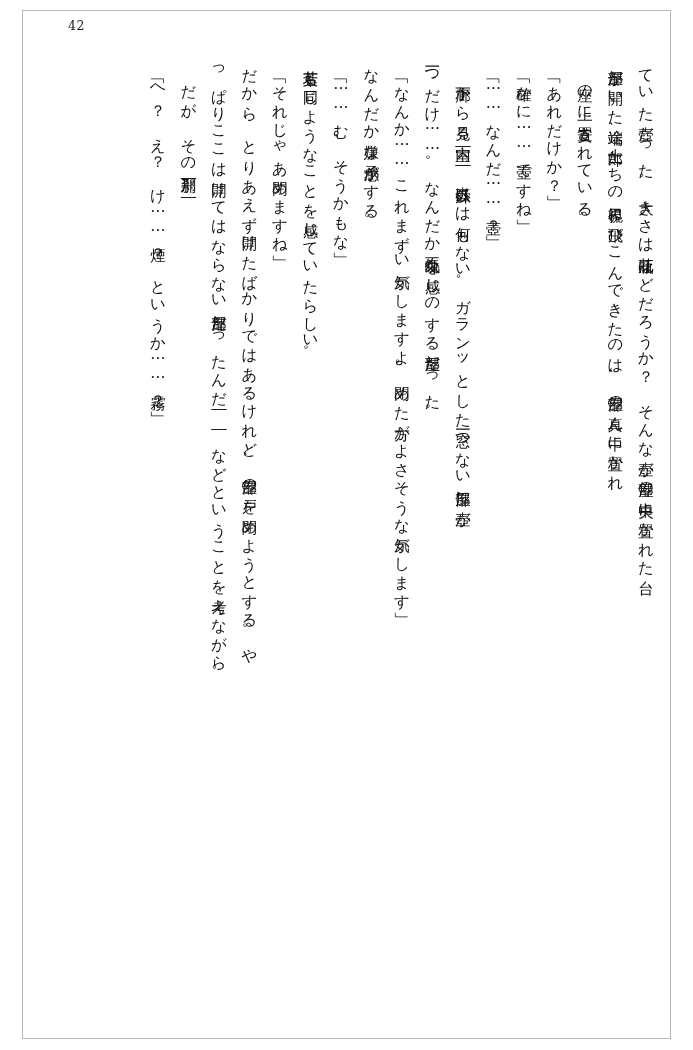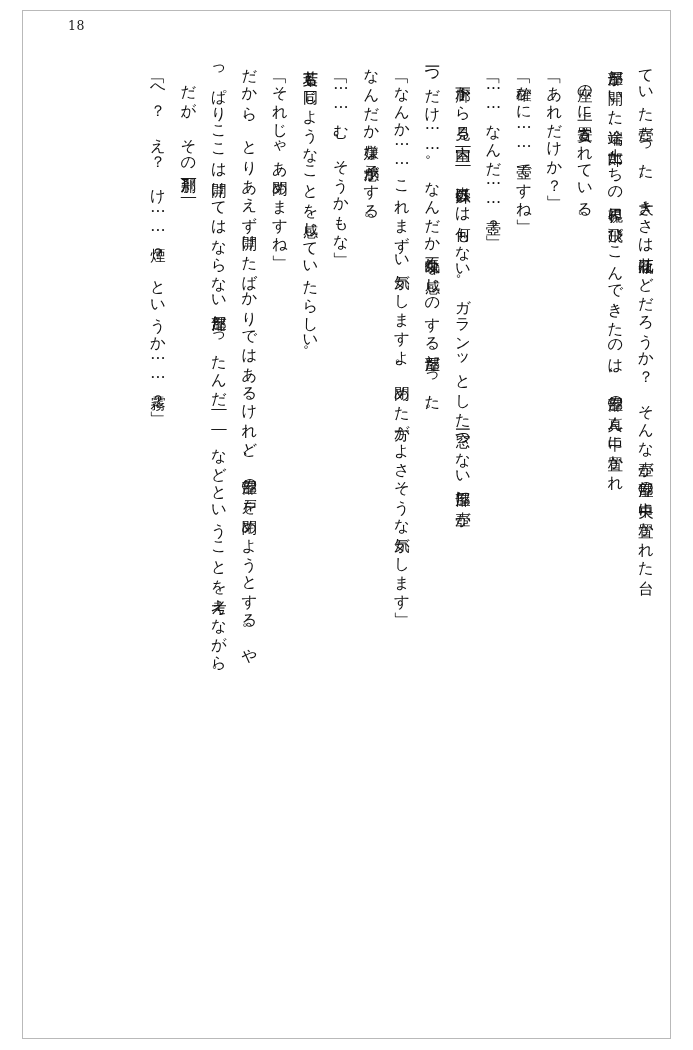--- a/index.html
+++ b/index.html
@@ -76,21 +76,21 @@
   }
 
   
   .indent-1 { padding-top: 16px; }
 </style>
 </head>
 <body>
 
 <div class="page">
   <div class="page-frame"></div>
-  <div class="page-number">18</div>
+  <div class="page-number">42</div>
   <div class="vtext" id="vbody">
       <div class="vline">ていた壺だった。大きさは花瓶ほどだろうか？　そんな壺が部屋の中央に置かれた台</div>
       <div class="vline">部屋が開いた途端、士郎たちの視界に飛びこんできたのは、部屋の真ん中に置かれ</div>
       <div class="vline indent-1">座の上に安置されている。</div>
       <div class="vline indent-1">「あれだけか？」</div>
       <div class="vline indent-1">「確かに……壺ですね」</div>
       <div class="vline indent-1">「……なんだ……壺？」</div>
       <div class="vline indent-1">廊下から見る室内――壺以外には何もない。ガランッとした窓一つない部屋に壺が</div>
       <div class="vline">一つだけ……。なんだか不気味な感じのする部屋だった。</div>
       <div class="vline indent-1">「なんか……これまずい気がしますよ。閉めた方がよさそうな気がします」</div>

